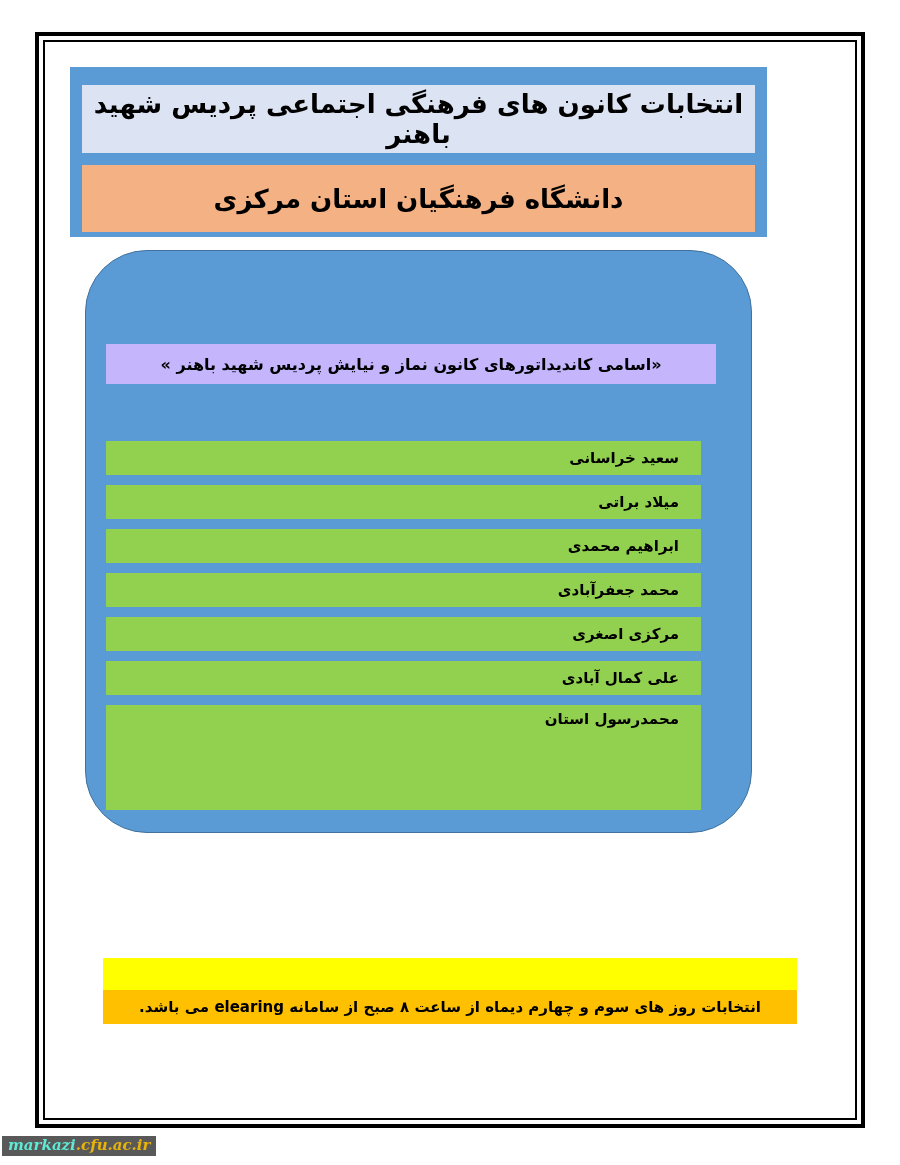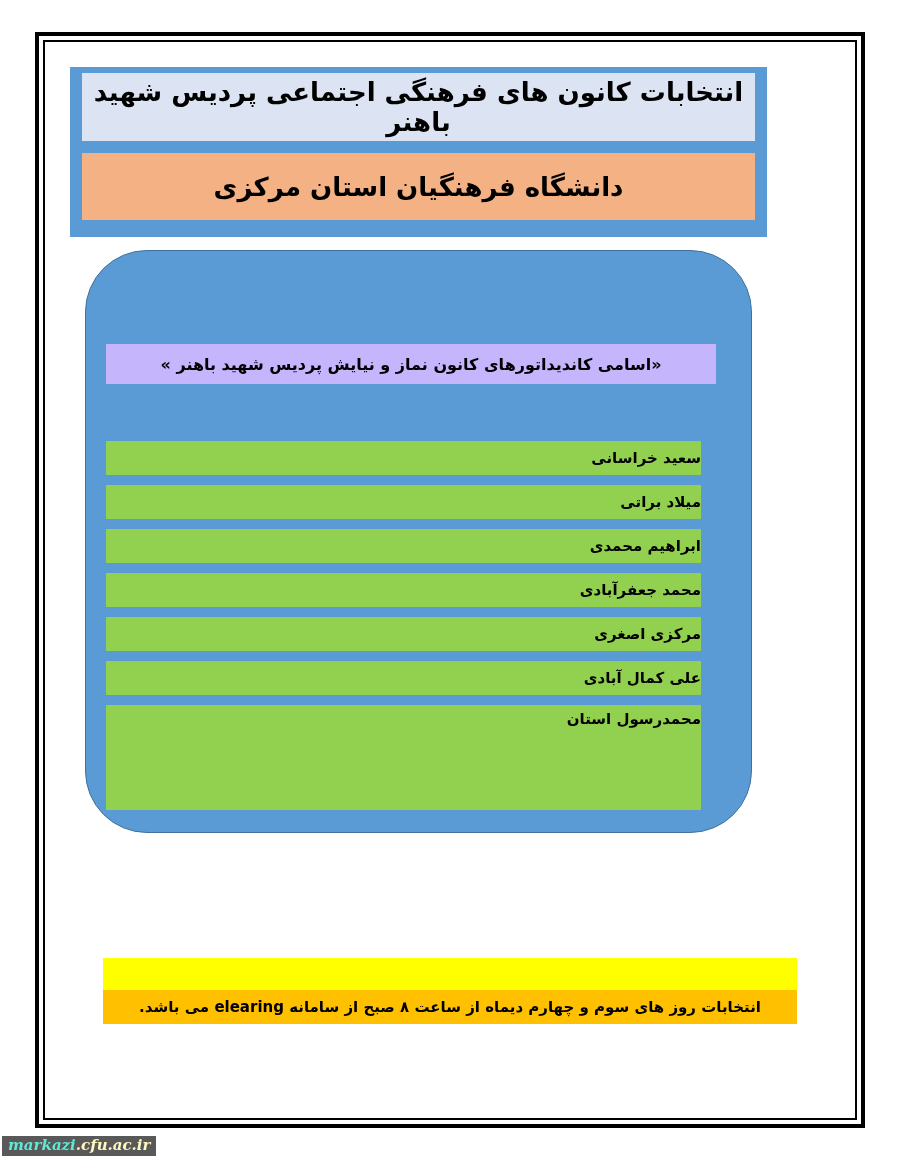--- a/index.html
+++ b/index.html
@@ -40,21 +40,21 @@
 
   
   .header-box {
     position: absolute;
     left: 70px;
     top: 67px;
     width: 697px;
     height: 170px;
     box-sizing: border-box;
     background: #5B9BD5;
-    padding: 6px 12px;
+    padding: 18px 12px;
   }
   .header-band {
     box-sizing: border-box;
     width: 100%;
     display: flex;
     align-items: center;
     justify-content: center;
     text-align: center;
     font-weight: bold;
     color: #000000;
@@ -110,21 +110,21 @@
     width: 595px;
   }
   .name-row {
     box-sizing: border-box;
     background: #92D050;
     height: 34px;
     margin-bottom: 10px;
     display: flex;
     align-items: center;
     justify-content: flex-start;
-    padding-right: 0;
+    padding-right: 22px;
     direction: rtl;
     color: #000000;
     font-weight: bold;
     font-size: 15px;
   }
   .name-row.tall {
     height: 105px;
     align-items: flex-start;
     padding-top: 5px;
     margin-bottom: 0;
@@ -165,21 +165,21 @@
     padding: 2px 6px 3px 6px;
     font-family: "DejaVu Serif", "Liberation Serif", serif;
     font-style: italic;
     font-weight: bold;
     font-size: 15px;
     line-height: 1;
     direction: ltr;
     white-space: nowrap;
   }
   .wm-a { color: #5eead4; }
-  .wm-b { color: #fef9c3; }
+  .wm-b { color: #eab308; }
 </style>
 </head>
 <body>
 
 <div class="page-frame">
   <div class="page-frame-inner"></div>
 </div>
 
 <div class="header-box">
   <div class="header-band header-band-title">انتخابات کانون های فرهنگی اجتماعی پردیس شهید باهنر</div>

